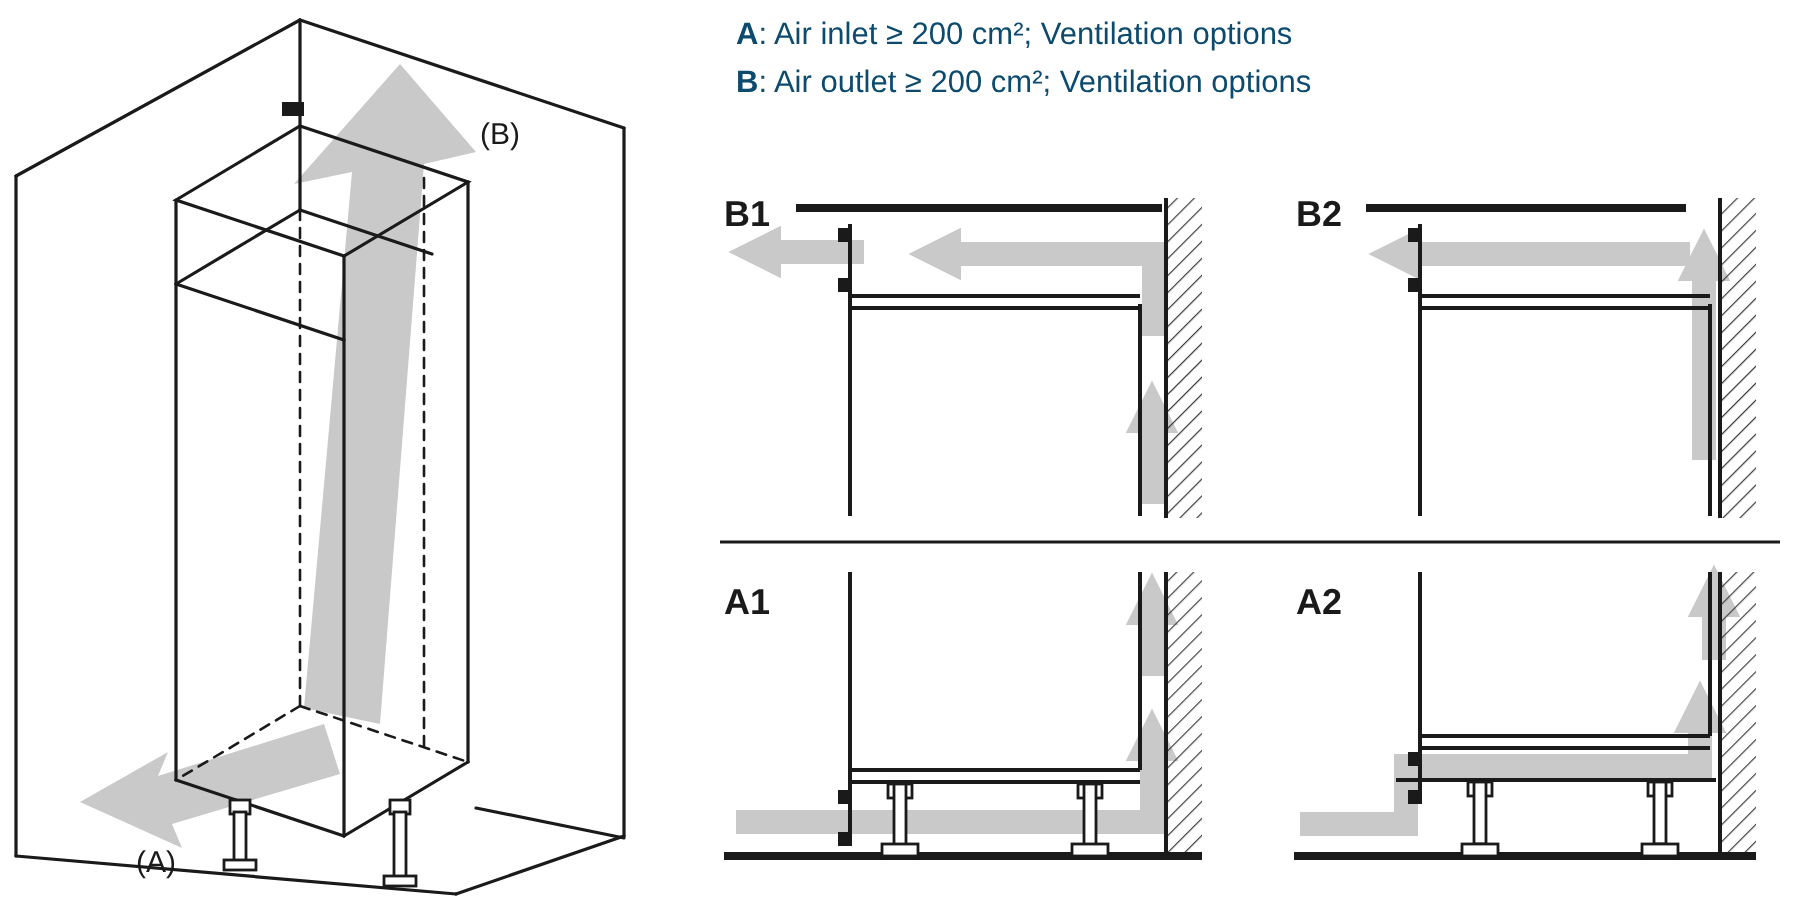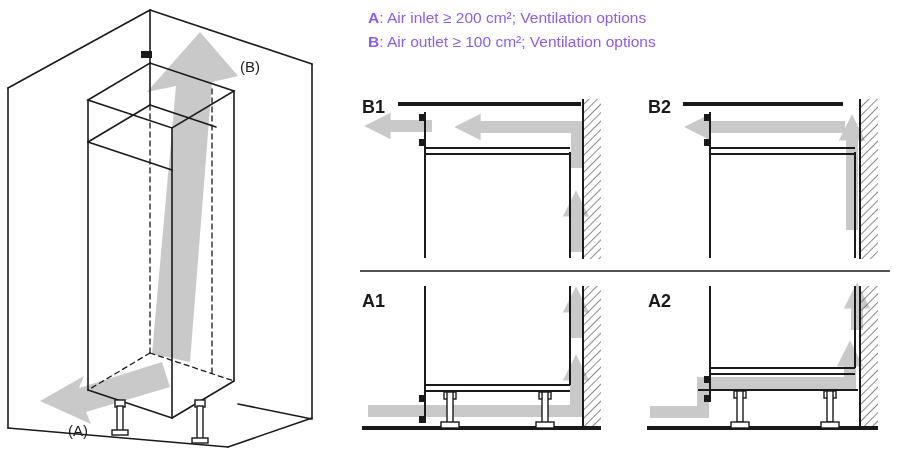--- a/index.html
+++ b/index.html
@@ -12,21 +12,21 @@
   .pln{stroke:#1a1a1a;stroke-width:2;fill:none;}
   .thick{stroke-width:4;stroke-linecap:butt;}
   .dash{stroke-dasharray:5 4;stroke-width:1.3;}
   .flow{stroke:#c9c9c9;stroke-width:12;fill:none;stroke-linejoin:miter;}
   .grayfill{fill:#c9c9c9;}
   .mark{fill:#1a1a1a;stroke:none;}
   .foot{fill:#ffffff;stroke:#1a1a1a;stroke-width:1.4;}
   .isolabel{font-family:"Liberation Sans",sans-serif;font-size:15px;fill:#1a1a1a;text-anchor:middle;}
   .plabel{font-family:"Liberation Sans",sans-serif;font-size:18px;font-weight:700;fill:#1a1a1a;}
   .legend{
-    position:absolute;left:368px;top:6px;color:#8b5cf6;
+    position:absolute;left:368px;top:6px;color:#0c4a6e;
     font-size:15.5px;line-height:24px;
   }
   .legend .k{font-weight:700;}
 </style>
 </head>
 <body>
 
 <div class="stage">
 
   <svg width="900" height="450" viewBox="0 0 900 450">
@@ -182,16 +182,16 @@
       </g>
       <g>
         <rect class="mark" x="704" y="376" width="7" height="7"></rect>
         <rect class="mark" x="704" y="395" width="7" height="7"></rect>
       </g>
     </g>
   </svg>
 
   <div class="legend">
     <div class="legend-row"><span class="k">A</span><span>: Air inlet ≥ 200 cm²; Ventilation options</span></div>
-    <div class="legend-row"><span class="k">B</span><span>: Air outlet ≥ 100 cm²; Ventilation options</span></div>
+    <div class="legend-row"><span class="k">B</span><span>: Air outlet ≥ 200 cm²; Ventilation options</span></div>
   </div>
 
 </div>
 
 </body></html>

